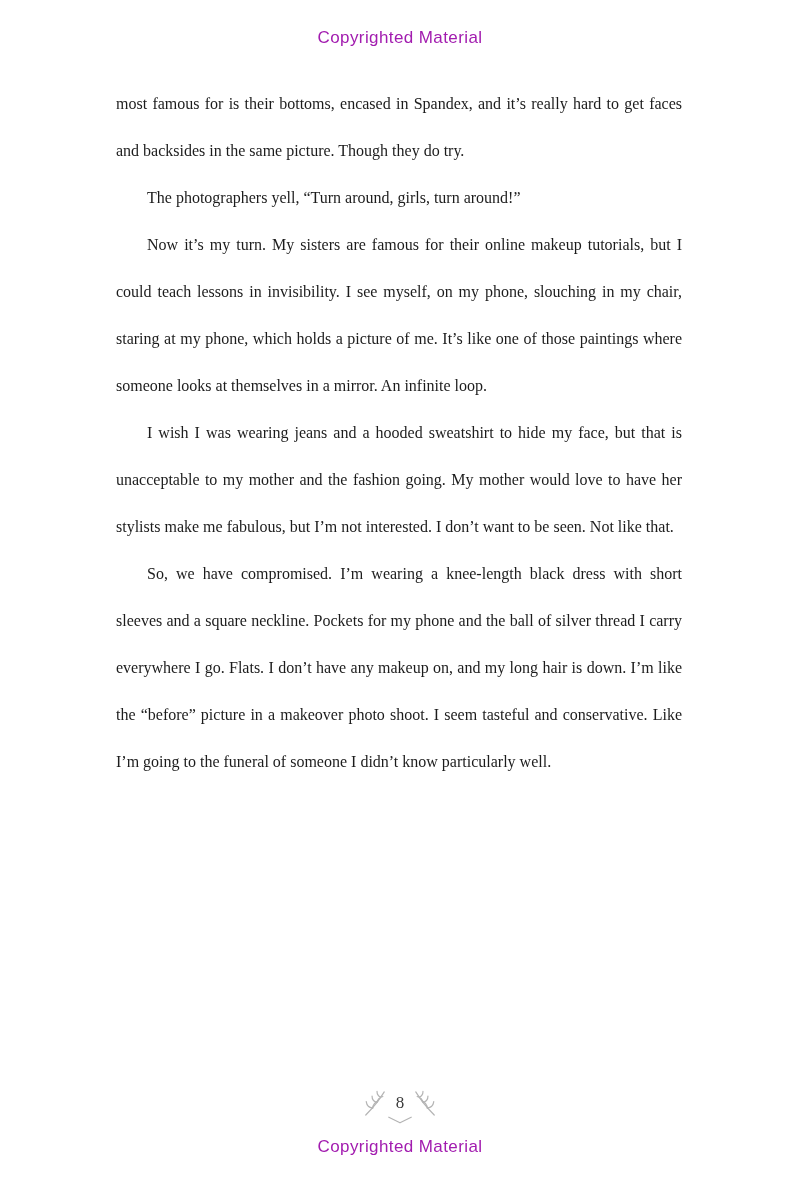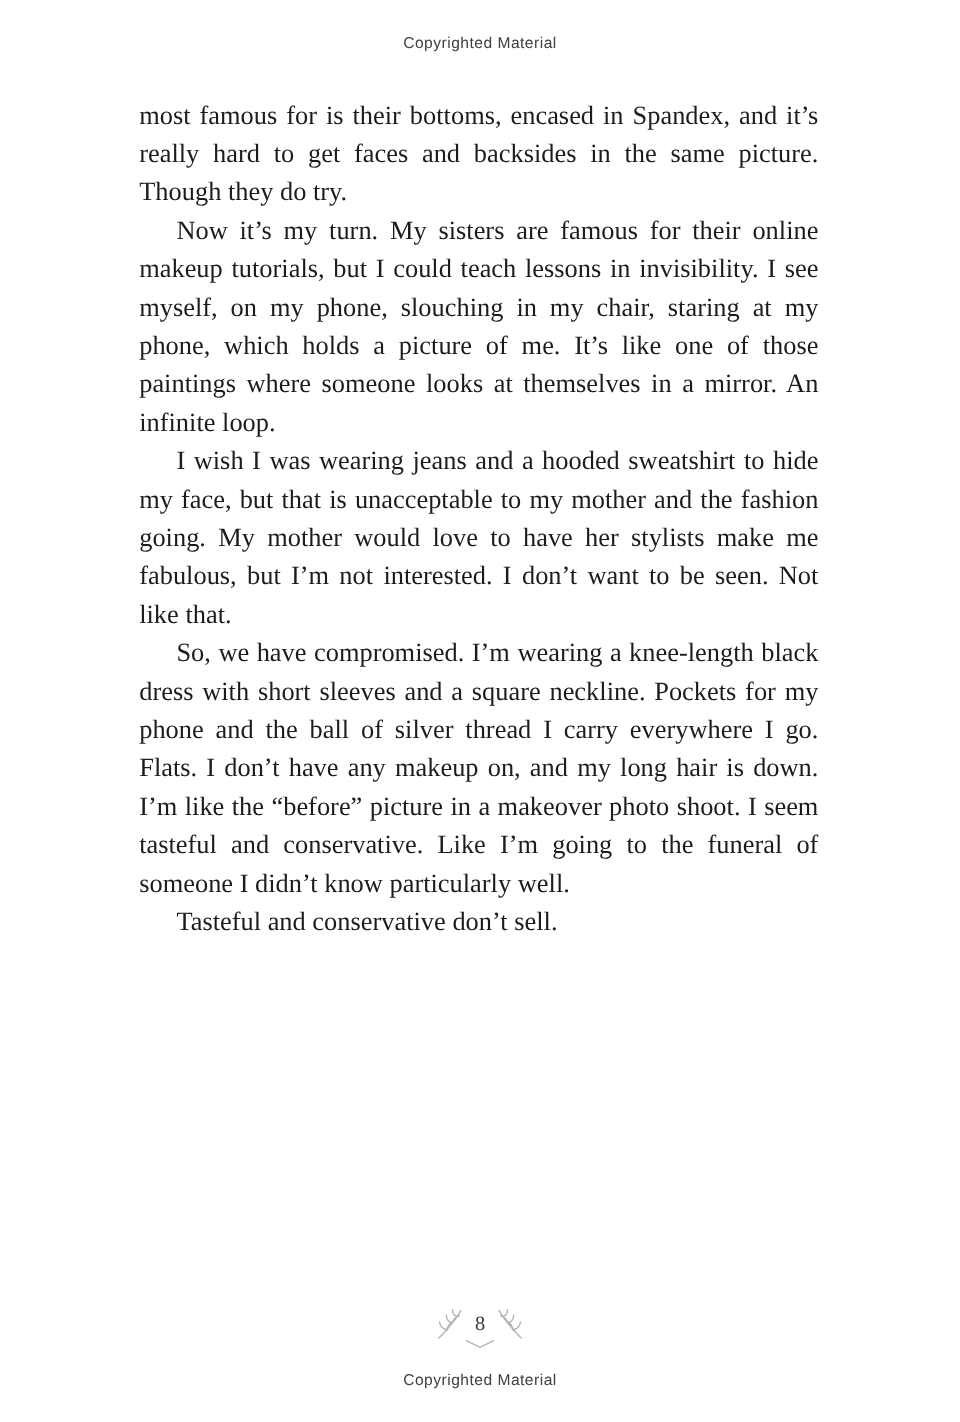--- a/index.html
+++ b/index.html
@@ -14,35 +14,35 @@
     background: #ffffff;
     overflow: hidden;
     font-family: "Liberation Serif", serif;
   }
   .notice {
     position: absolute;
     left: 0;
     width: 100%;
     text-align: center;
     font-family: "Liberation Sans", sans-serif;
-    font-size: 13px;
+    font-size: 17px;
     letter-spacing: 0.4px;
-    color: #404040;
+    color: #a21caf;
   }
   .notice.top { top: 28px; }
   .notice.bottom { bottom: 28px; }
 
   .body-text {
     position: absolute;
     top: 80px;
     left: 116px;
     right: 118px;
     font-family: "Liberation Serif", serif;
-    font-size: 22px;
-    line-height: 32px;
+    font-size: 16px;
+    line-height: 47px;
     color: #1c1c1c;
     text-align: justify;
     hyphens: auto;
     -webkit-hyphens: auto;
   }
   .body-text p.para {
     margin: 0;
     padding: 0;
   }
   .body-text p.para.indent {
@@ -76,24 +76,24 @@
 </style>
 </head>
 <body>
 
 <div class="page">
 
   <div class="notice top">Copyrighted Material</div>
 
   <div class="body-text">
       <p class="para">most famous for is their bottoms, encased in Spandex, and it’s really hard to get faces and backsides in the same picture. Though they do try.</p>
+      <p class="para indent">The photographers yell, “Turn around, girls, turn around!”</p>
       <p class="para indent">Now it’s my turn. My sisters are famous for their online makeup tutorials, but I could teach lessons in invisibility. I see myself, on my phone, slouching in my chair, staring at my phone, which holds a picture of me. It’s like one of those paintings where someone looks at themselves in a mirror. An infinite loop.</p>
       <p class="para indent">I wish I was wearing jeans and a hooded sweatshirt to hide my face, but that is unacceptable to my mother and the fashion going. My mother would love to have her stylists make me fabulous, but I’m not interested. I don’t want to be seen. Not like that.</p>
       <p class="para indent">So, we have compromised. I’m wearing a knee-length black dress with short sleeves and a square neckline. Pockets for my phone and the ball of silver thread I carry everywhere I go. Flats. I don’t have any makeup on, and my long hair is down. I’m like the “before” picture in a makeover photo shoot. I seem tasteful and conservative. Like I’m going to the funeral of someone I didn’t know particularly well.</p>
-      <p class="para indent">Tasteful and conservative don’t sell.</p>
     </div>
 
   <div class="ornament">
     <div class="ornament-row">
       <span>
         <svg class="sprig" viewBox="0 0 26 30" width="24" height="28" aria-hidden="true">
           <g fill="none" stroke="#b4b4b4" stroke-width="1.3" stroke-linecap="round">
             <path d="M3 28 C 9 22, 17 13, 23 3"></path>
             <path d="M10.5 20.5 C 6.5 20, 4 17, 3.5 13.5"></path>
             <path d="M10.5 20.5 C 10.8 16.5, 13 14, 16.5 12.5"></path>

